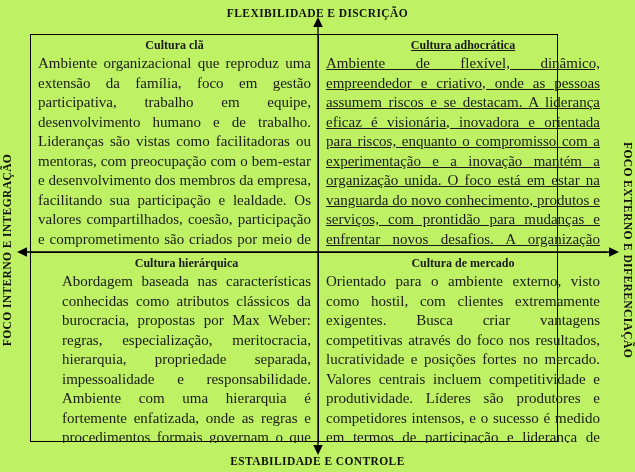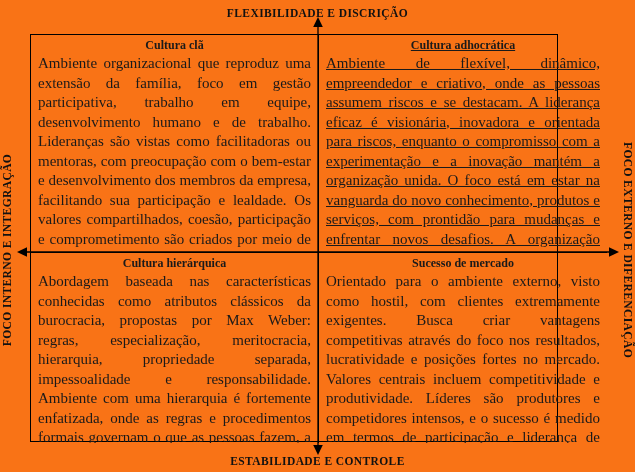--- a/index.html
+++ b/index.html
@@ -5,21 +5,21 @@
   * { margin: 0; padding: 0; box-sizing: border-box; }
   html, body { background: #ffffff; }
   body {
     font-family: "Liberation Serif", "DejaVu Serif", serif;
     color: #1a1a1a;
   }
   .canvas {
     position: relative;
     width: 635px;
     height: 472px;
-    background: #f97316;
+    background: #bef264;
     overflow: hidden;
     padding-left: 12px;
   }
   .axis-label {
     position: absolute;
     font-weight: bold;
     font-size: 11.5px;
     letter-spacing: 0.4px;
     white-space: nowrap;
     color: #111;
@@ -44,21 +44,21 @@
     grid-template-columns: 288px 288px;
     grid-template-rows: 218px 190px;
     border: 1px solid #000;
   }
   .quadrant {
     padding: 3px 7px 4px 7px;
     overflow: hidden;
   }
   .q-tl { border-right: 1px solid #000; border-bottom: 1px solid #000; }
   .q-tr { border-bottom: 1px solid #000; text-decoration: underline; }
-  .q-bl { border-right: 1px solid #000; }
+  .q-bl { border-right: 1px solid #000; margin-left: 24px; }
   .q-title {
     text-align: center;
     font-weight: bold;
     font-size: 12px;
     margin-bottom: 1px;
   }
   .q-body {
     text-align: justify;
     font-size: 15px;
     line-height: 1.3;
@@ -87,21 +87,21 @@
     </div>
     <div class="quadrant q-tr">
       <div class="q-title">Cultura adhocrática</div>
       <div class="q-body">Ambiente de flexível, dinâmico, empreendedor e criativo, onde as pessoas assumem riscos e se destacam. A liderança eficaz é visionária, inovadora e orientada para riscos, enquanto o compromisso com a experimentação e a inovação mantém a organização unida. O foco está em estar na vanguarda do novo conhecimento, produtos e serviços, com prontidão para mudanças e enfrentar novos desafios. A organização busca crescimento rápido e aquisição de novos recursos no longo prazo, podendo se reconfigurar rapidamente diante de novas circunstâncias. O sucesso é medido pela capacidade de produzir produtos e serviços únicos e originais.</div>
     </div>
     <div class="quadrant q-bl">
       <div class="q-title">Cultura hierárquica</div>
       <div class="q-body">Abordagem baseada nas características conhecidas como atributos clássicos da burocracia, propostas por Max Weber: regras, especialização, meritocracia, hierarquia, propriedade separada, impessoalidade e responsabilidade. Ambiente com uma hierarquia é fortemente enfatizada, onde as regras e procedimentos formais governam o que as pessoas fazem, a coordenação é importante e os valores centrais se concentram na estabilidade, previsibilidade e eficiência, como as principais preocupações a longo prazo.</div>
     </div>
     <div class="quadrant q-br">
-      <div class="q-title">Sucesso de mercado</div>
+      <div class="q-title">Cultura de mercado</div>
       <div class="q-body">Orientado para o ambiente externo, visto como hostil, com clientes extremamente exigentes. Busca criar vantagens competitivas através do foco nos resultados, lucratividade e posições fortes no mercado. Valores centrais incluem competitividade e produtividade. Líderes são produtores e competidores intensos, e o sucesso é medido em termos de participação e liderança de mercado.</div>
     </div>
   </div>
 
   <svg class="arrows" width="635" height="472" viewBox="0 0 635 472" xmlns="http://www.w3.org/2000/svg">
 
     <line x1="318" y1="25" x2="318" y2="447" stroke="#000" stroke-width="1.3"></line>
     <polygon points="318,17 313.2,27 322.8,27" fill="#000"></polygon>
     <polygon points="318,455 313.2,445 322.8,445" fill="#000"></polygon>
 

